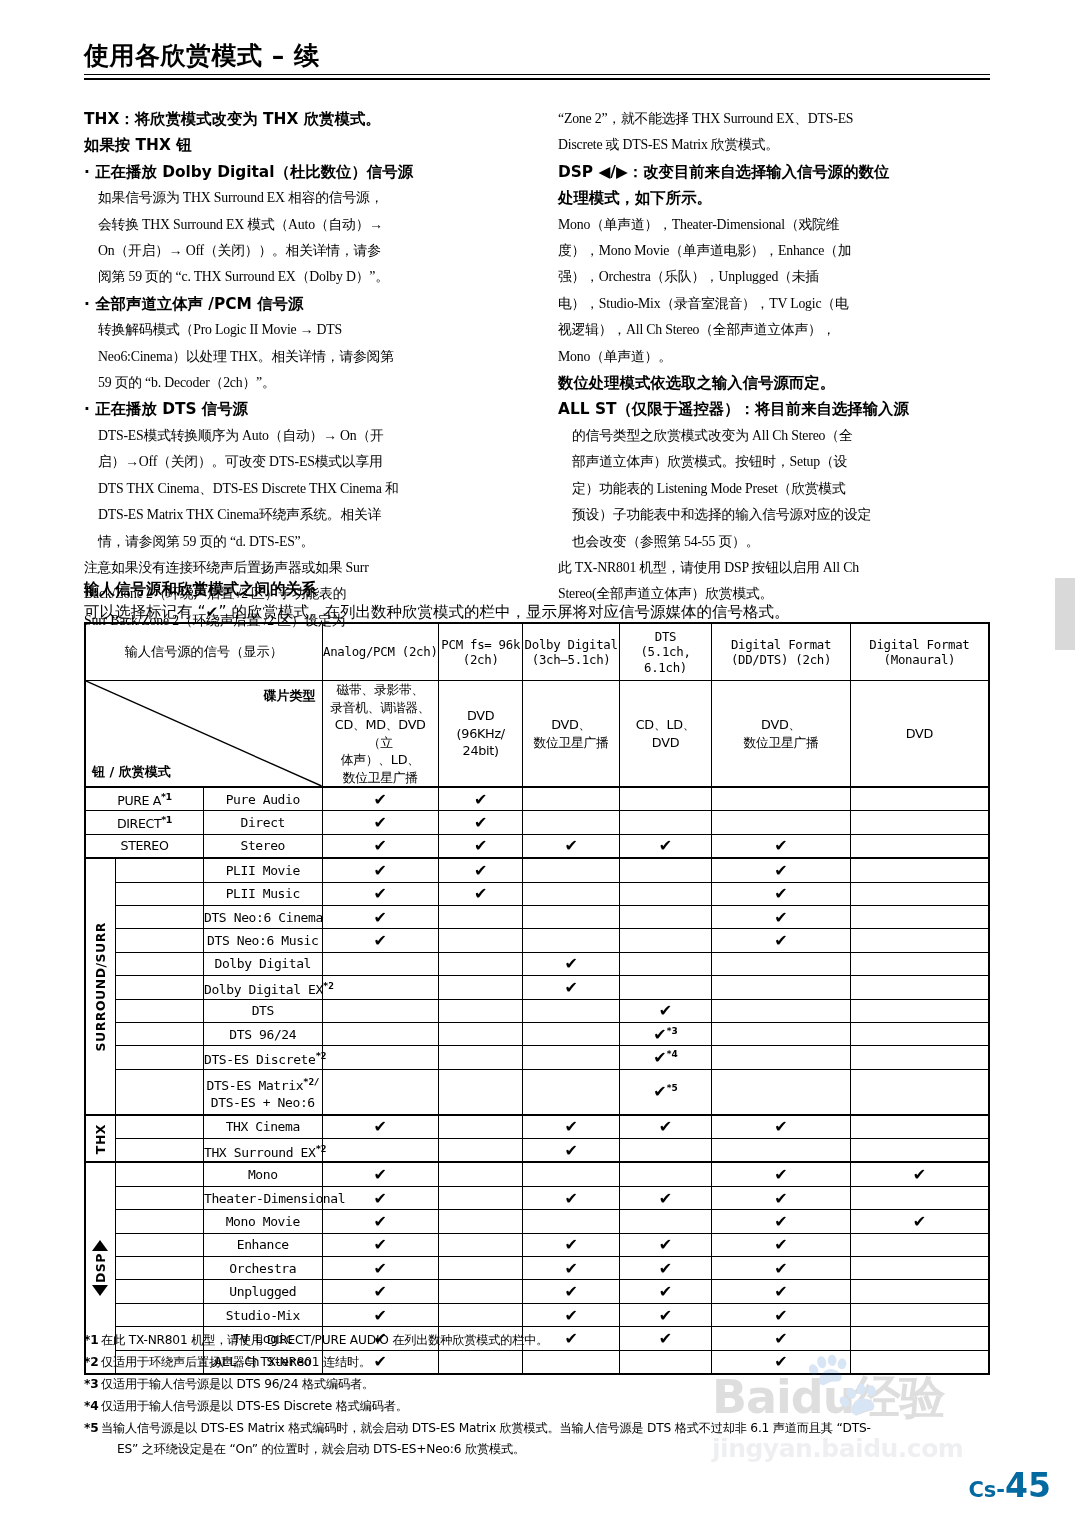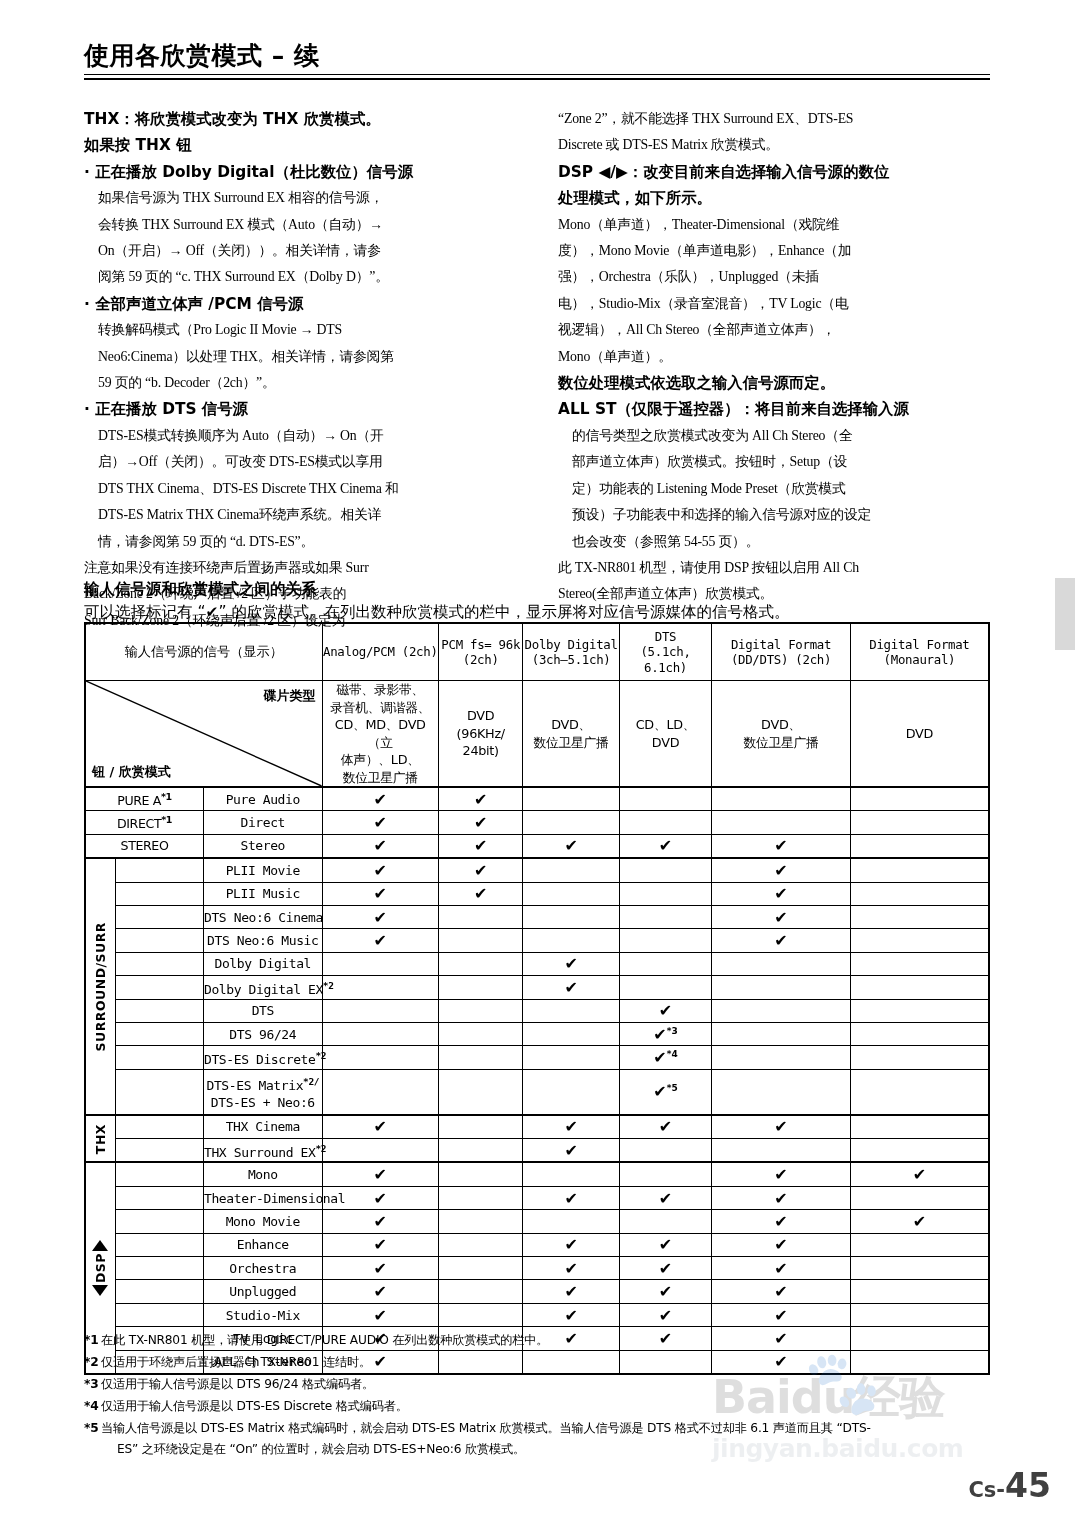--- a/index.html
+++ b/index.html
@@ -276,21 +276,21 @@
   .fn-text { flex: 1; letter-spacing: -0.2px; }
   .fn-text .cont { display: block; padding-left: 16px; }
 
   
   .page-no {
     position: absolute;
     right: 24px;
     bottom: 14px;
     font-family: "DejaVu Sans", "Liberation Sans", sans-serif;
     font-weight: bold;
-    color: #404040;
+    color: #0369a1;
   }
   .page-no .pre { font-size: 21px; }
   .page-no .num { font-size: 33px; }
 
   
   .side-tab {
     position: absolute;
     right: 0;
     top: 578px;
     width: 20px;

